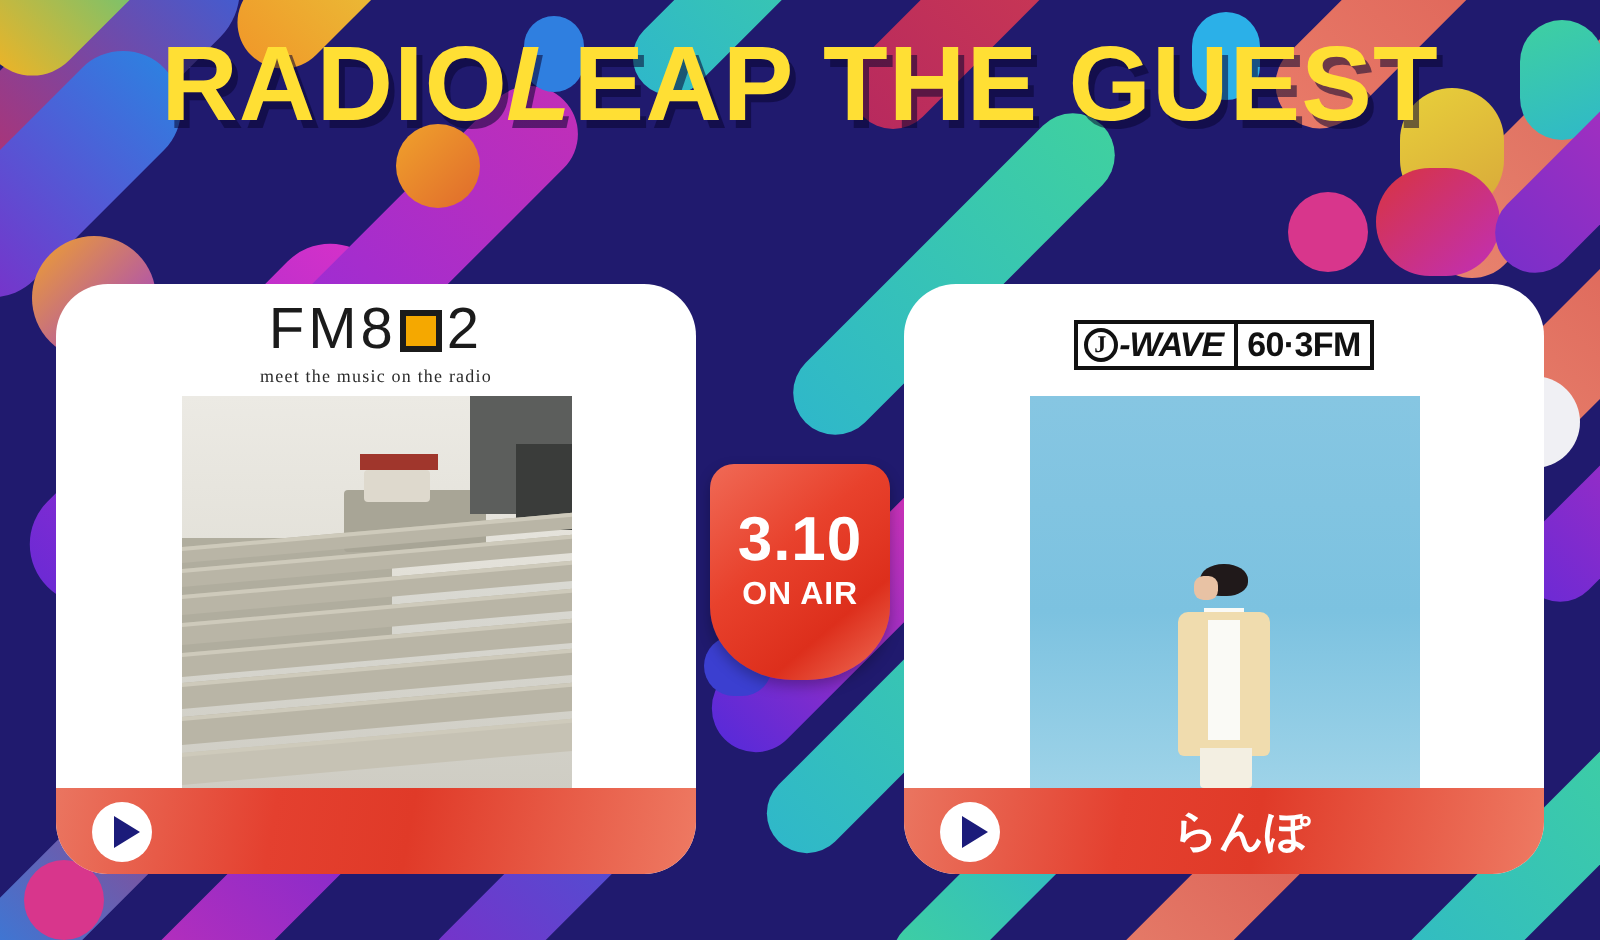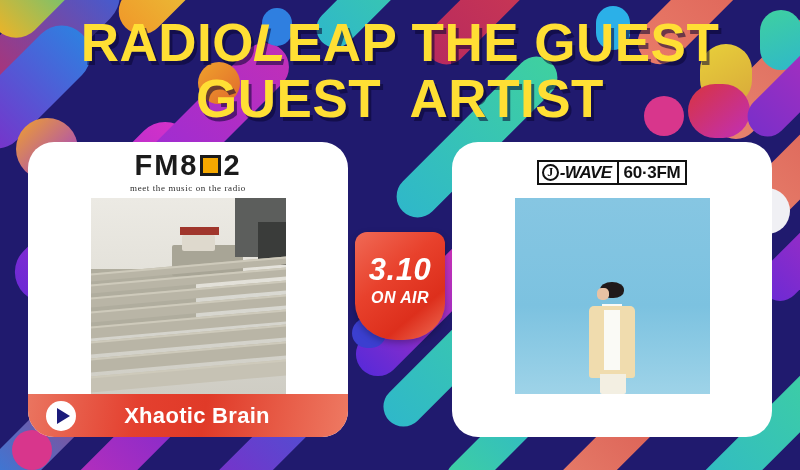--- a/index.html
+++ b/index.html
@@ -80,21 +80,21 @@
     align-items: center;
     justify-content: center;
     flex: 0 0 auto;
     margin-top: 4px;
   }
 
   
   .fm802 { text-align: center; line-height: 1; }
   .fm802-main {
     font-family: "Liberation Sans", sans-serif;
-    font-weight: bold;
+    font-weight: normal;
     font-size: 29px;
     letter-spacing: 2px;
     color: #1b1b1b;
     display: inline-flex;
     align-items: center;
   }
   .fm802-zero {
     display: inline-block;
     width: 21px;
     height: 21px;
@@ -238,21 +238,20 @@
     height: 108px;
     z-index: 7;
     background: linear-gradient(140deg, #f06a56 0%, #e8412c 40%, #dd2f1c 72%, #ef6f59 100%);
     border-radius: 12px 12px 46% 46% / 12px 12px 34% 34%;
     box-shadow: 0 3px 7px rgba(0,0,0,0.28);
     display: flex;
     flex-direction: column;
     align-items: center;
     justify-content: center;
     gap: 5px;
-    font-style: italic;
   }
   .badge-date {
     color: #ffffff;
     font-weight: bold;
     font-size: 31px;
     line-height: 1;
     letter-spacing: 0.5px;
   }
   .badge-label {
     color: #ffffff;
@@ -331,21 +330,20 @@
                 background:linear-gradient(90deg,#e8836e,#d8564e);"></div>
     <div class="blob" style="left:664px; top:420px; width:200px; height:40px; transform:rotate(-45deg);
                 background:linear-gradient(90deg,#2fb8c9,#3fd0a0);"></div>
     <div class="blob" style="left:12px; top:430px; width:40px; height:40px; background:#d8368c;"></div>
     <div class="blob" style="left:434px; top:430px; width:120px; height:34px; transform:rotate(-45deg);
                 background:linear-gradient(90deg,#3fd0a0,#2fb8c9);"></div>
   </div>
 
   <div class="title-block">
     <div class="title-line title-line-1"><span>RADIO</span><span class="slant">L</span><span>EAP THE GUEST</span></div>
-    <div class="title-line title-line-2">GUEST  ARTIST</div>
   </div>
 
   <div class="card card-left">
 
     <div class="station-logo">
       <div class="fm802">
         <div class="fm802-main">
           <span>FM8</span>
           <span class="fm802-zero"></span>
           <span>2</span>
@@ -383,21 +381,20 @@
         <div class="p-head" style="left:65%; top:48%; width:8%; height:8.5%;"></div>
         <div class="p-body" style="left:61%; top:56%; width:16%; height:29%; background:#fbfbf9;"></div>
         <div class="p-legs" style="left:64%; top:84%; width:10.5%; height:16%;"></div>
       </div>
     </div>
 
     <div class="name-bar">
       <div class="play-btn">
         <div class="play-tri"></div>
       </div>
-      <div class="artist-name">Xhaotic Brain</div>
     </div>
   </div>
 
   <div class="card card-right">
 
     <div class="station-logo">
       <div class="jwave">
         <div class="jwave-left">
           <span class="jwave-j">J</span>
           <span class="jwave-word">-WAVE</span>
@@ -408,20 +405,26 @@
 
     <div class="artwork art-sky">
       <div class="suit-head" style="left:44%; top:43%; width:12%; height:8%;"></div>
       <div class="suit-face" style="left:42.5%; top:46%; width:6%; height:6%;"></div>
       <div class="suit-shirt" style="left:45%; top:54%; width:10%; height:30%;"></div>
       <div class="suit-jacket" style="left:38%; top:55%; width:24%; height:37%;"></div>
       <div class="suit-shirt" style="left:46%; top:57%; width:8%; height:31%;"></div>
       <div class="suit-pants" style="left:44%; top:90%; width:13%; height:10%;"></div>
     </div>
 
+    <div class="name-bar">
+      <div class="play-btn">
+        <div class="play-tri"></div>
+      </div>
+      <div class="artist-name">らんぽ</div>
+    </div>
   </div>
 
   <div class="badge">
     <div class="badge-date">3.10</div>
     <div class="badge-label">ON AIR</div>
   </div>
 
 </div>
 
 </body></html>

